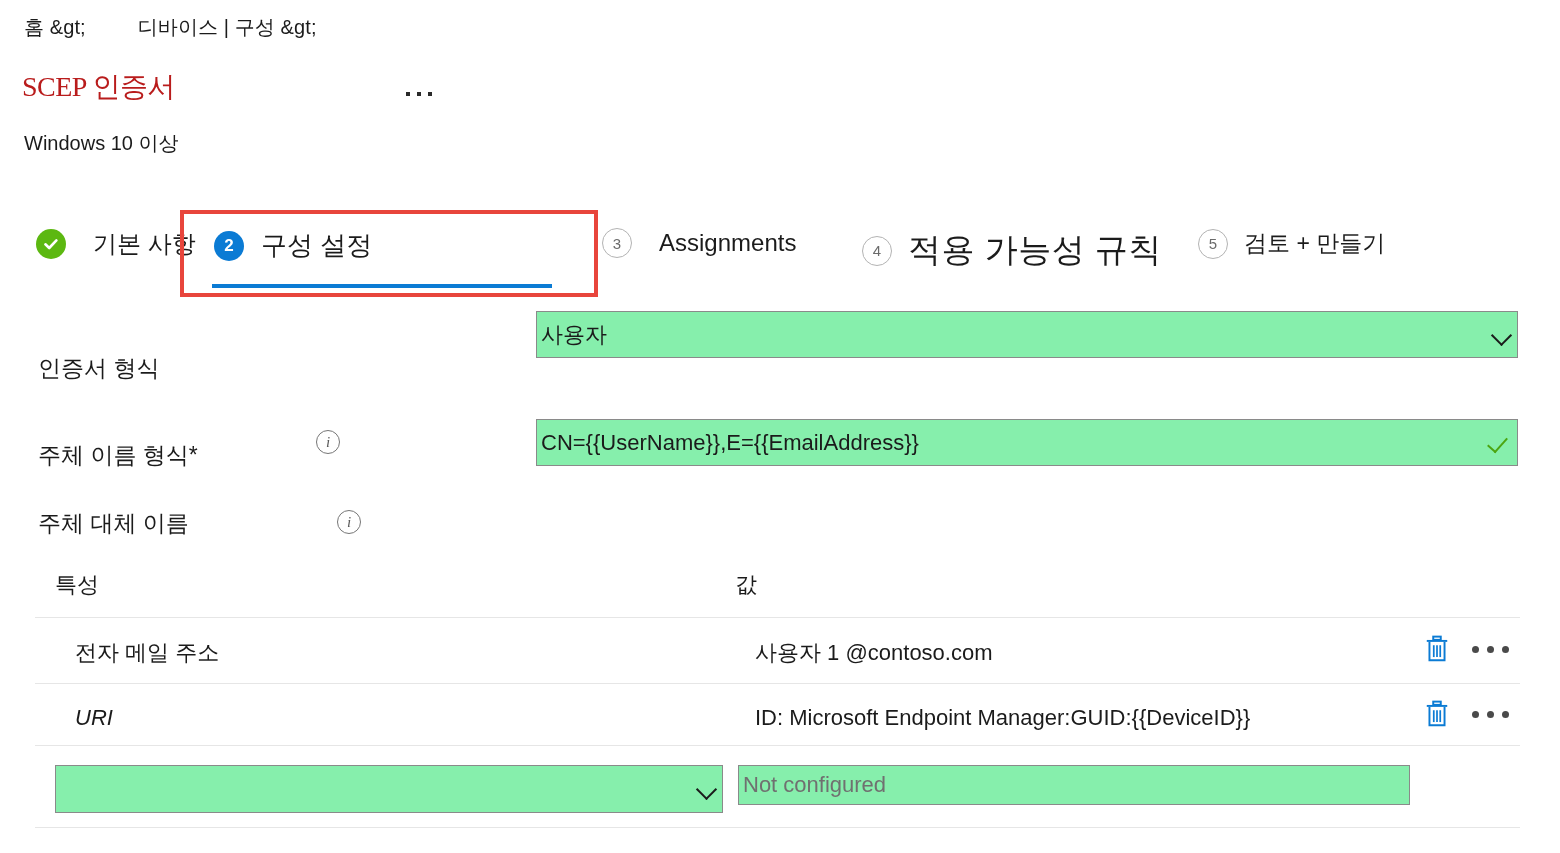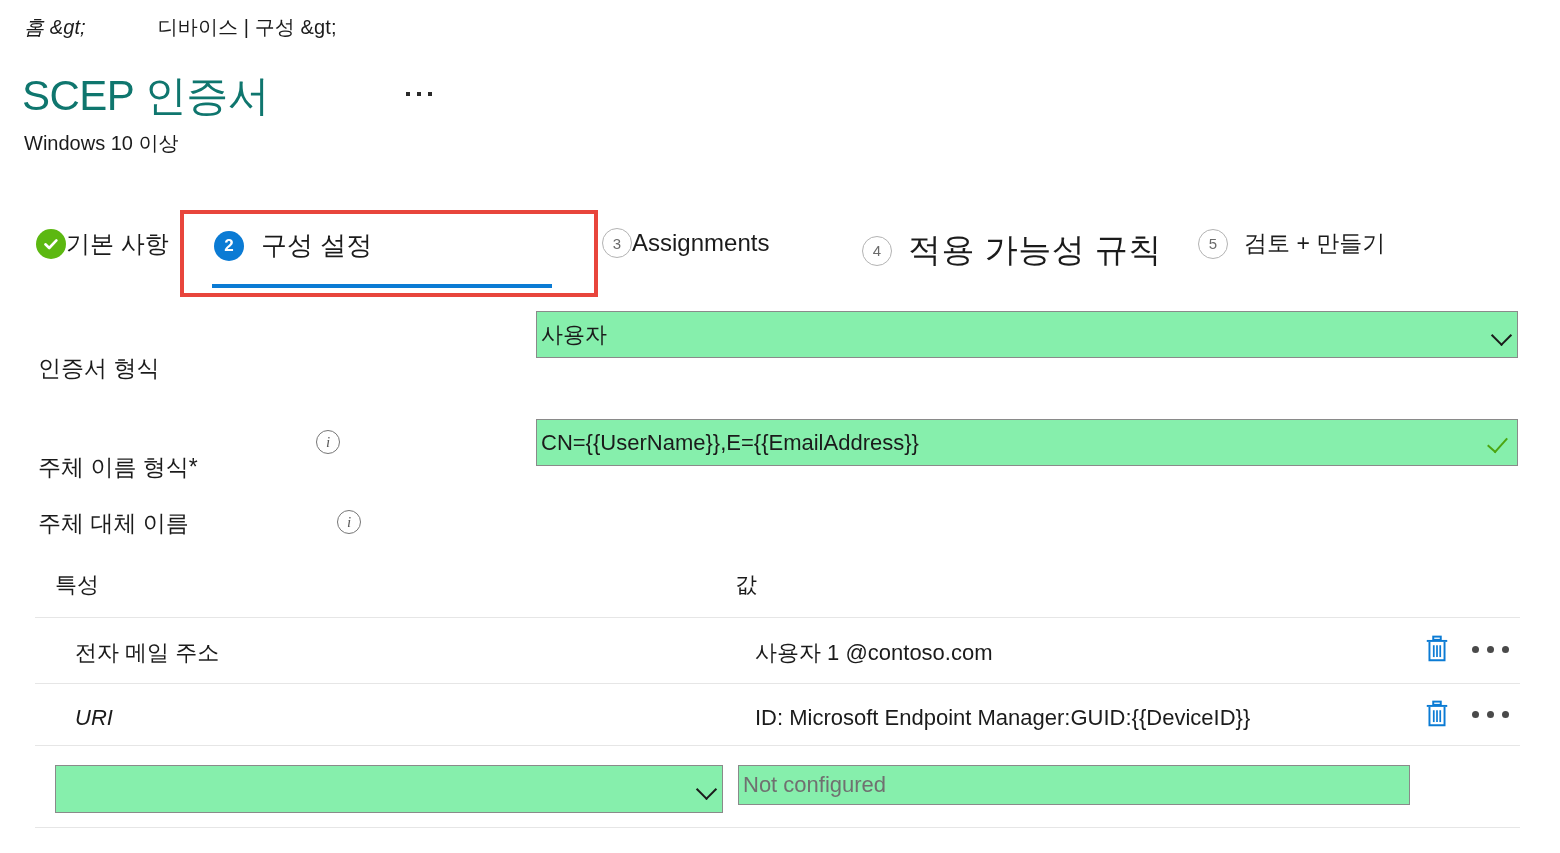--- a/index.html
+++ b/index.html
@@ -20,32 +20,33 @@
   
   #breadcrumb {
     position: absolute;
     left: 24px;
     top: 14px;
     font-size: 20px;
     color: #1b1b1b;
     white-space: nowrap;
     letter-spacing: 0.1px;
   }
-  #breadcrumb .crumb-home { margin-right: 72px; font-style: italic; }
+  #breadcrumb .crumb-home { margin-right: 52px; }
 
   
   #page-title {
     position: absolute;
     left: 22px;
     top: 68px;
-    font-size: 42px;
+    font-size: 28px;
     font-weight: 400;
-    color: #0f766e;
+    color: #b91c1c;
     letter-spacing: -0.5px;
     white-space: nowrap;
+    font-family: Liberation Serif, serif;
   }
   #title-ellipsis {
     position: absolute;
     left: 406px;
     top: 84px;
     width: 40px;
     height: 20px;
     display: flex;
     align-items: center;
     gap: 7px;
@@ -101,21 +102,21 @@
   }
   .step-badge.done svg { display: block; }
   .step-badge.current {
     border: none;
     background: #0B7BD4;
     color: #ffffff;
     font-weight: 700;
     font-size: 17px;
   }
   .step-label {
-    margin-left: 0;
+    margin-left: 27px;
     font-size: 24px;
     color: #1b1b1b;
   }
   .step-underline {
     position: absolute;
     height: 4px;
     background: #0B7BD4;
   }
 
   #step-1 { left: 36px; }
@@ -322,21 +323,21 @@
 
 <div id="highlight-box"></div>
 
 <div class="field-label" style="left:38px; top:320px;margin-top:33px;">인증서 형식</div>
 
 <div class="ctrl" id="cert-type-field">
   <span class="value">사용자</span>
   <span class="chevron"></span>
 </div>
 
-<div class="field-label" style="left:38px; top:452px;text-align:center;">주체 이름 형식*</div>
+<div class="field-label" style="left:38px; top:440px;text-align:center;">주체 이름 형식*</div>
 <div class="info-icon" style="left:316px; top:430px;">i</div>
 
 <div class="ctrl" id="subject-name-field">
   <span class="value">CN={{UserName}},E={{EmailAddress}}</span>
   <span class="valid-check"></span>
 </div>
 
 <div class="field-label" style="left:38px; top:508px;">주체 대체 이름</div>
 <div class="info-icon" style="left:337px; top:510px;">i</div>
 

